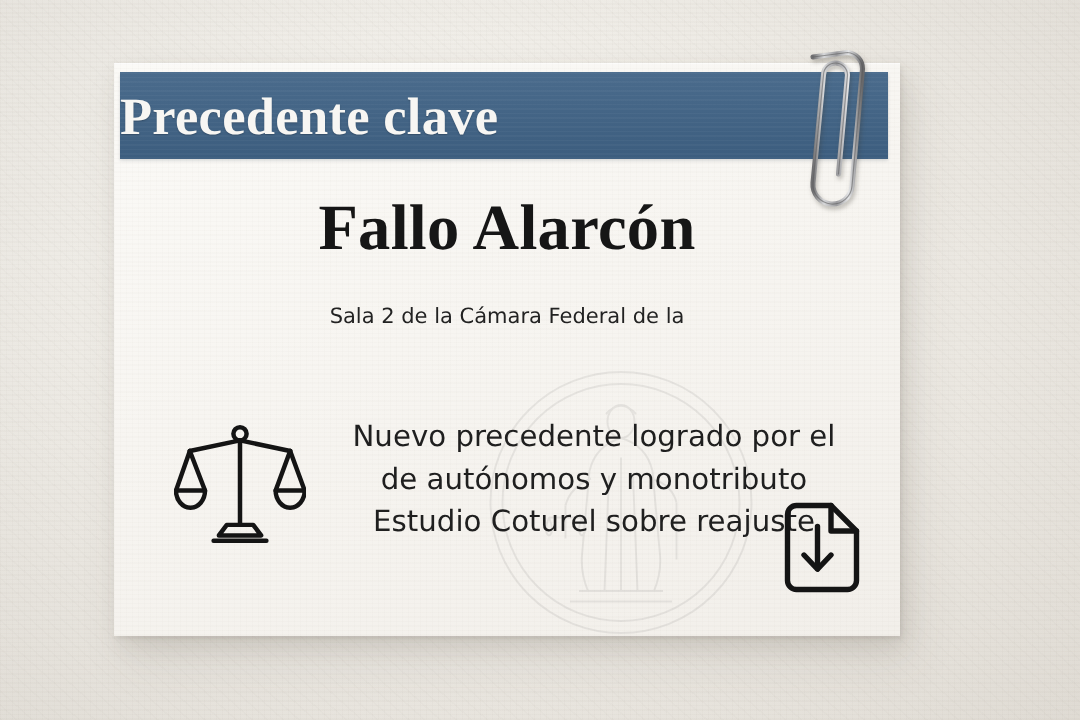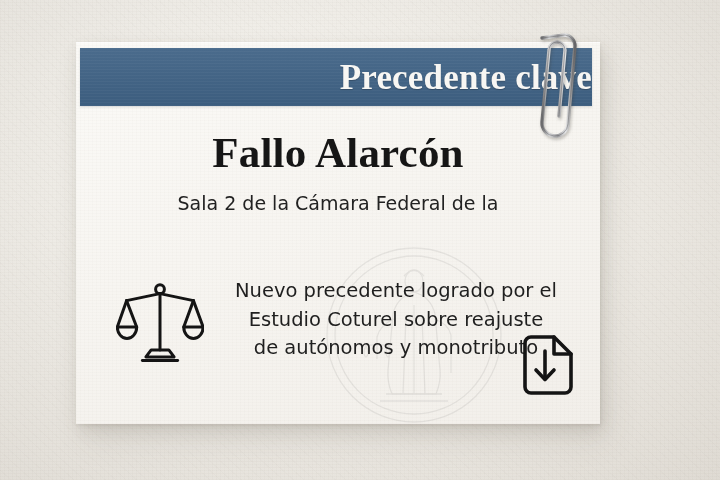--- a/index.html
+++ b/index.html
@@ -78,21 +78,21 @@
   #banner {
     position: absolute;
     left: 4px;
     top: 6px;
     width: 512px;
     height: 58px;
     background: linear-gradient(180deg, #416displaced 0%, #3f6285 100%);
     background-color: #3f6285;
     display: flex;
     align-items: center;
-    justify-content: flex-end;
+    justify-content: flex-start;
     box-shadow: 0 1px 2px rgba(40,55,72,0.18);
   }
   #banner-sheen {
     position: absolute;
     inset: 0;
     background:
       repeating-linear-gradient(0deg, rgba(255,255,255,0.030) 0px, rgba(255,255,255,0.030) 1px, rgba(0,0,0,0) 1px, rgba(0,0,0,0) 3px),
       linear-gradient(180deg, rgba(255,255,255,0.06) 0%, rgba(0,0,0,0.05) 100%);
     pointer-events: none;
   }
@@ -118,23 +118,23 @@
   }
   #main-title {
     font-family: "Liberation Serif", serif;
     font-size: 43px;
     font-weight: 700;
     color: #161616;
     line-height: 1.06;
     letter-spacing: 0.2px;
   }
   #subtitle {
-    margin-top: 15px;
+    margin-top: 26px;
     font-family: "DejaVu Sans", sans-serif;
-    font-size: 19px;
+    font-size: 14px;
     font-weight: 400;
     color: #222222;
     line-height: 1.30;
     padding: 0 44px;
   }
 
   
   #content-row {
     position: absolute;
     left: 0;
@@ -256,22 +256,22 @@
 
           <path d="M77 58 L99 58 a11 13 0 0 1 -22 0 z" fill="none"></path>
 
           <path d="M40 84 L60 84 L66 92 L34 92 Z"></path>
           <path d="M30 96 L70 96"></path>
         </svg>
       </div>
 
       <div id="body-text">
         <div>Nuevo precedente logrado por el</div>
+        <div>de autónomos y monotributo</div>
         <div>Estudio Coturel sobre reajuste</div>
-        <div>de autónomos y monotributo</div>
       </div>
 
     </div>
 
     <svg id="doc-download-icon" viewBox="0 0 56 62" fill="none" stroke="#141414" stroke-width="3.6" stroke-linecap="round" stroke-linejoin="round">
       <path d="M5 9 a6 6 0 0 1 6 -6 L34 3 L51 20 L51 53 a6 6 0 0 1 -6 6 L11 59 a6 6 0 0 1 -6 -6 Z"></path>
       <path d="M34 3 L34 20 L51 20"></path>
       <path d="M25 17 L25 45"></path>
       <path d="M16 36 L25 45.5 L34 36"></path>
     </svg>

